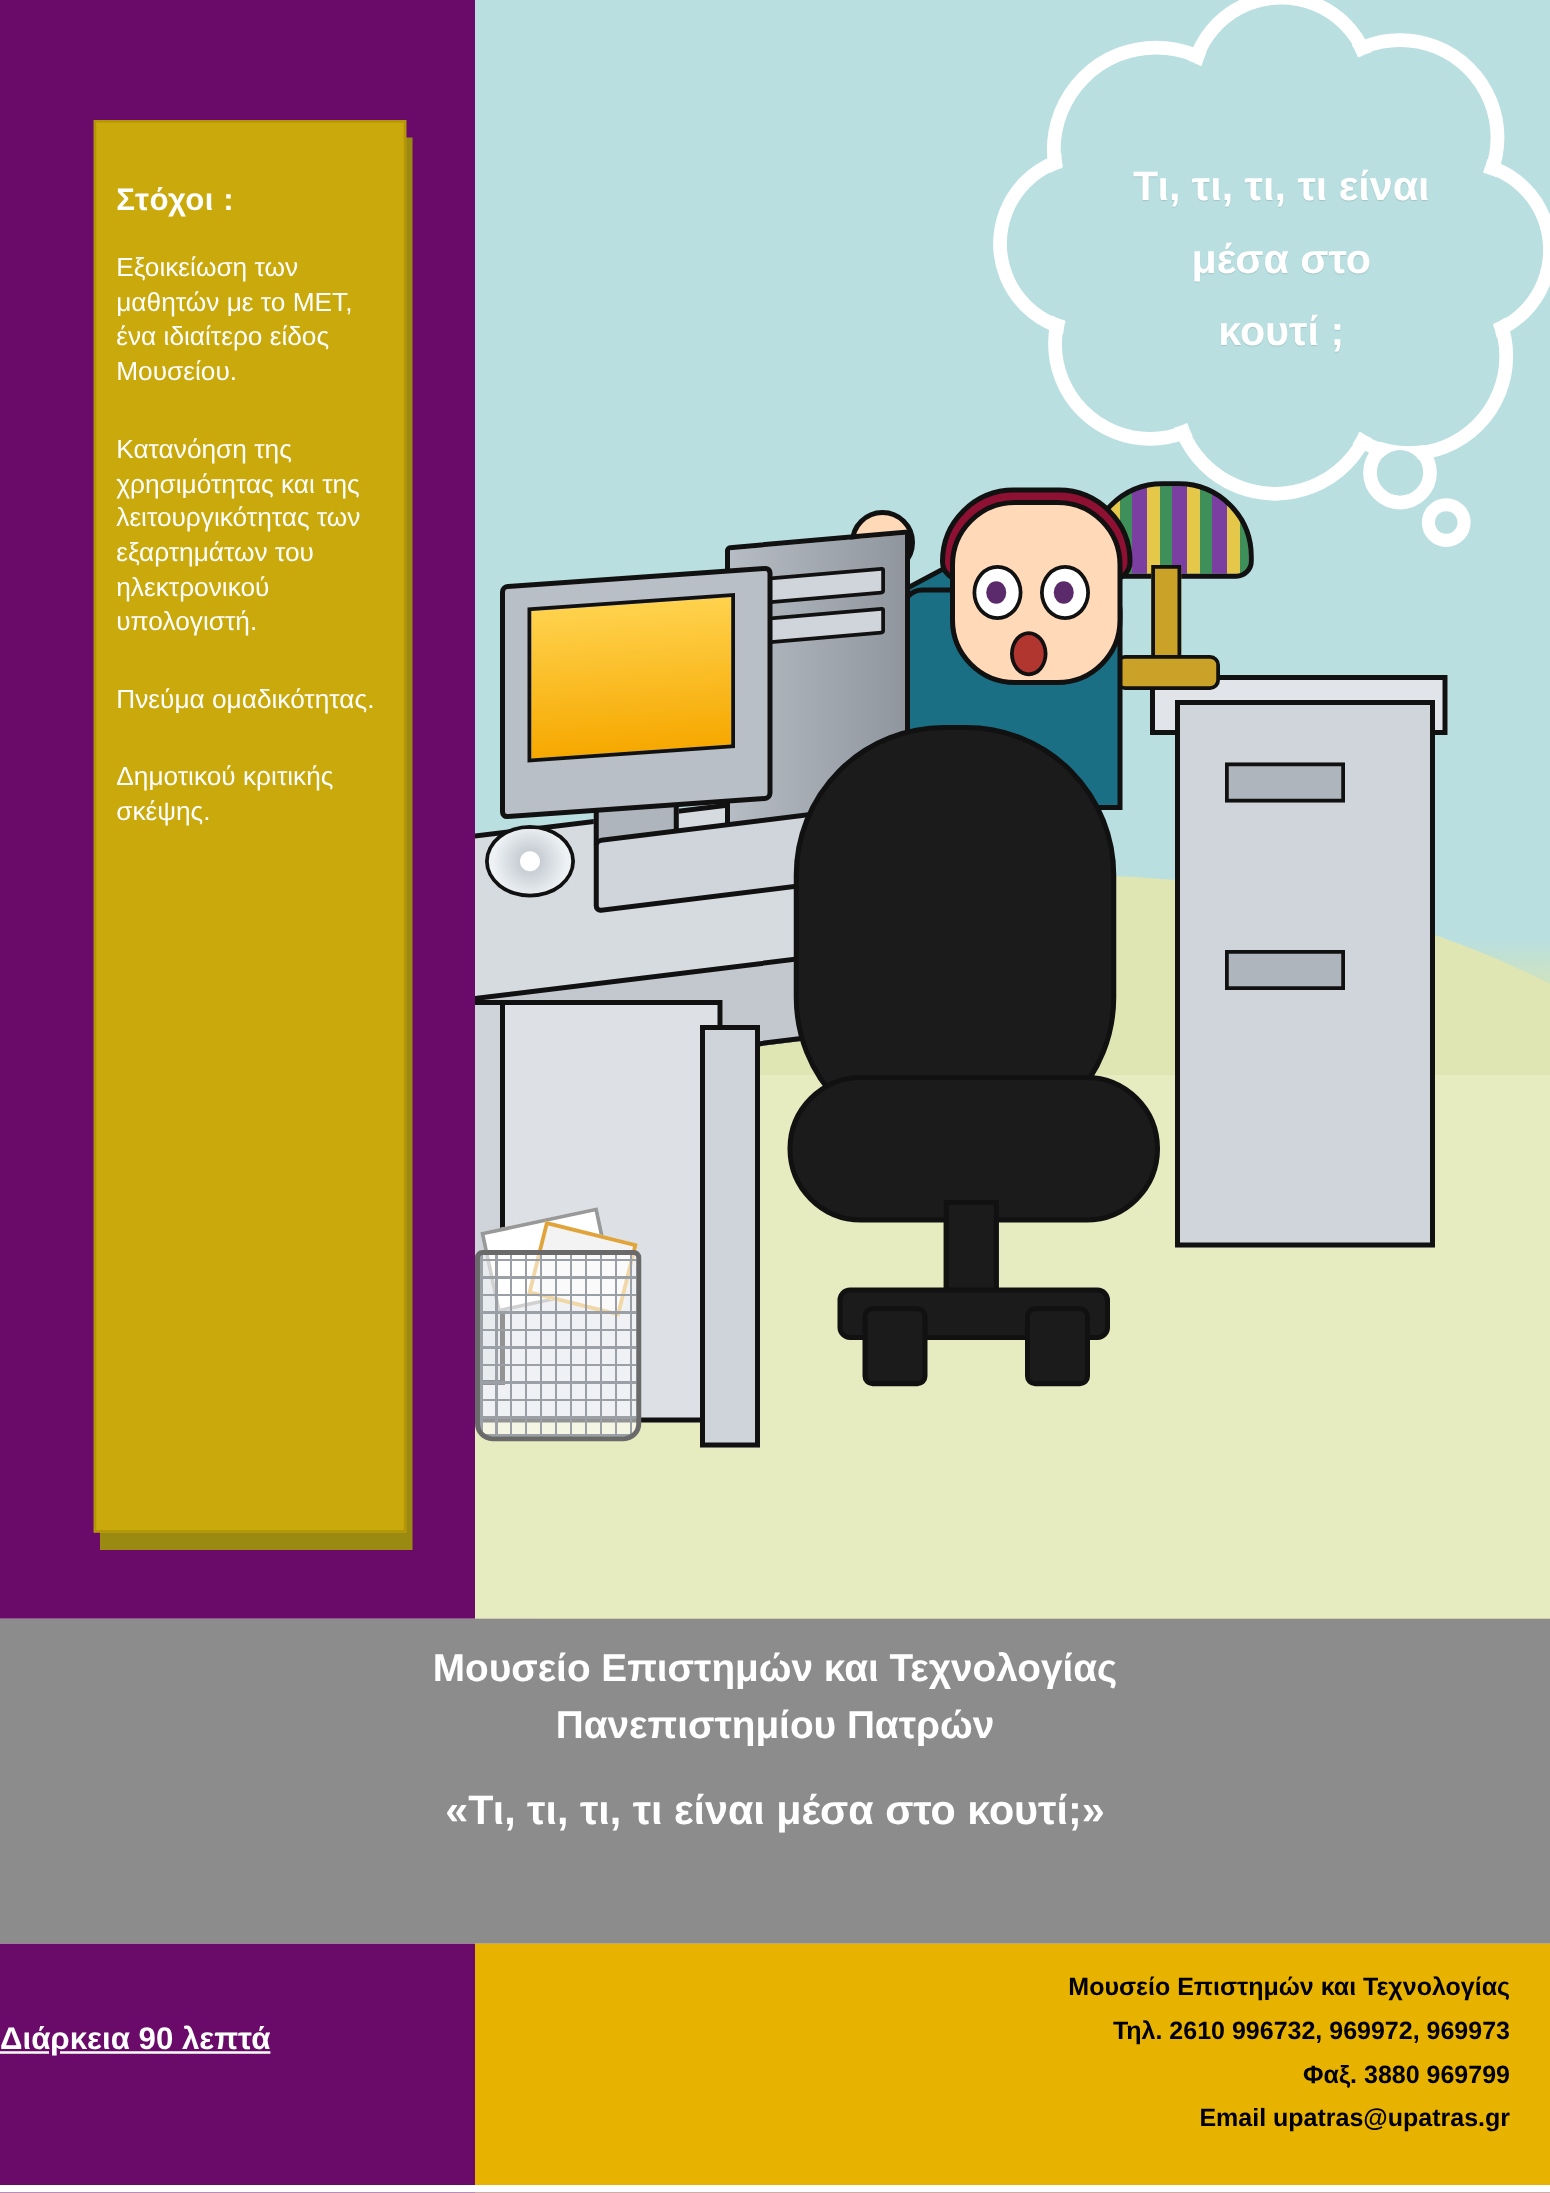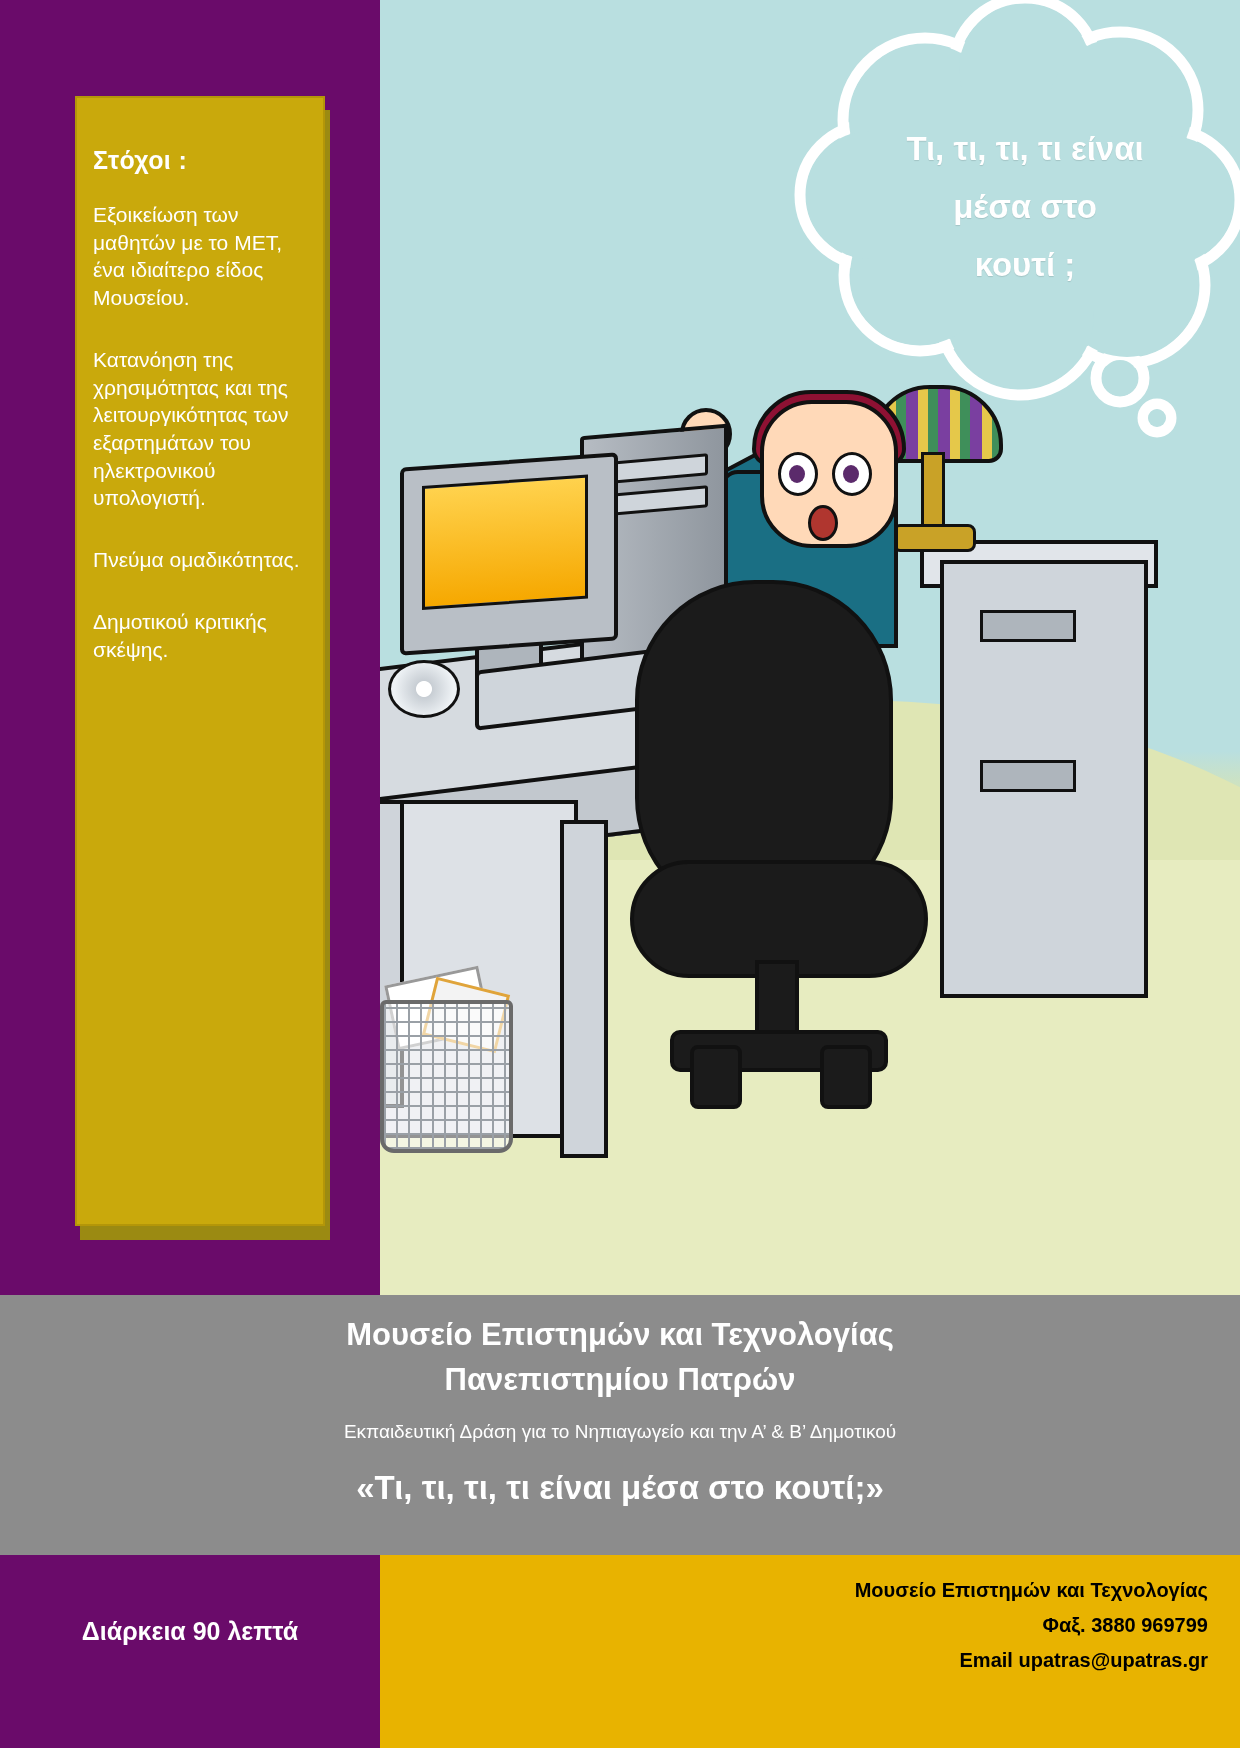--- a/index.html
+++ b/index.html
@@ -237,22 +237,22 @@
   .band .sub{font-size:19px;padding-top:18px;}
   .band .quote{font-size:33px;font-weight:bold;padding-top:26px;}
 
   
   .bottom{position:absolute;left:0;top:1555px;width:1240px;height:199px;}
   .bot-left{
     position:absolute;left:0;top:0;width:380px;height:199px;background:#6a0b6a;
     color:#ffffff;
   }
   .bot-left .dur{
-    position:absolute;left:0;top:62px;width:380px;text-align:center;
-    font-size:25px;font-weight:bold;
+    position:absolute;left:0;top:62px;width:380px;
+    font-size:25px;font-weight:bold;text-decoration:underline;
   }
   .bot-right{
     position:absolute;left:380px;top:0;width:860px;height:199px;background:#e8b300;
     color:#000;
   }
   .contact{
     position:absolute;right:32px;top:18px;text-align:right;font-size:20px;line-height:1.75;font-weight:bold;
   }
   .whitegap{
     position:absolute;left:0;top:1748px;width:1240px;height:6px;background:#ffffff;
@@ -363,31 +363,31 @@
       <p>Εξοικείωση των μαθητών με το ΜΕΤ, ένα ιδιαίτερο είδος Μουσείου.</p>
       <p>Κατανόηση  της χρησιμότητας και της λειτουργικότητας των εξαρτημάτων του ηλεκτρονικού υπολογιστή.</p>
       <p>Πνεύμα ομαδικότητας.</p>
       <p>Δημοτικού κριτικής σκέψης.</p>
     </div>
   </div>
 
   <div class="band">
     <div class="ttl">Μουσείο Επιστημών και Τεχνολογίας</div>
     <div class="ttl" style="padding-top:0">Πανεπιστημίου Πατρών</div>
-    <div class="sub">Εκπαιδευτική Δράση για το Νηπιαγωγείο και την Α’ &amp; Β’ Δημοτικού</div>
     <div class="quote">«Τι, τι, τι, τι είναι μέσα στο κουτί;»</div>
   </div>
 
   <div class="bottom">
     <div class="bot-left">
       <div class="dur">Διάρκεια  90 λεπτά</div>
     </div>
     <div class="bot-right">
       <div class="contact">
         <div>Μουσείο Επιστημών και Τεχνολογίας</div>
+        <div>Τηλ. 2610 996732, 969972, 969973</div>
         <div>Φαξ. 3880 969799</div>
         <div>Email upatras@upatras.gr</div>
       </div>
     </div>
   </div>
 
   <div class="whitegap"></div>
 </div>
 
 </body></html>

